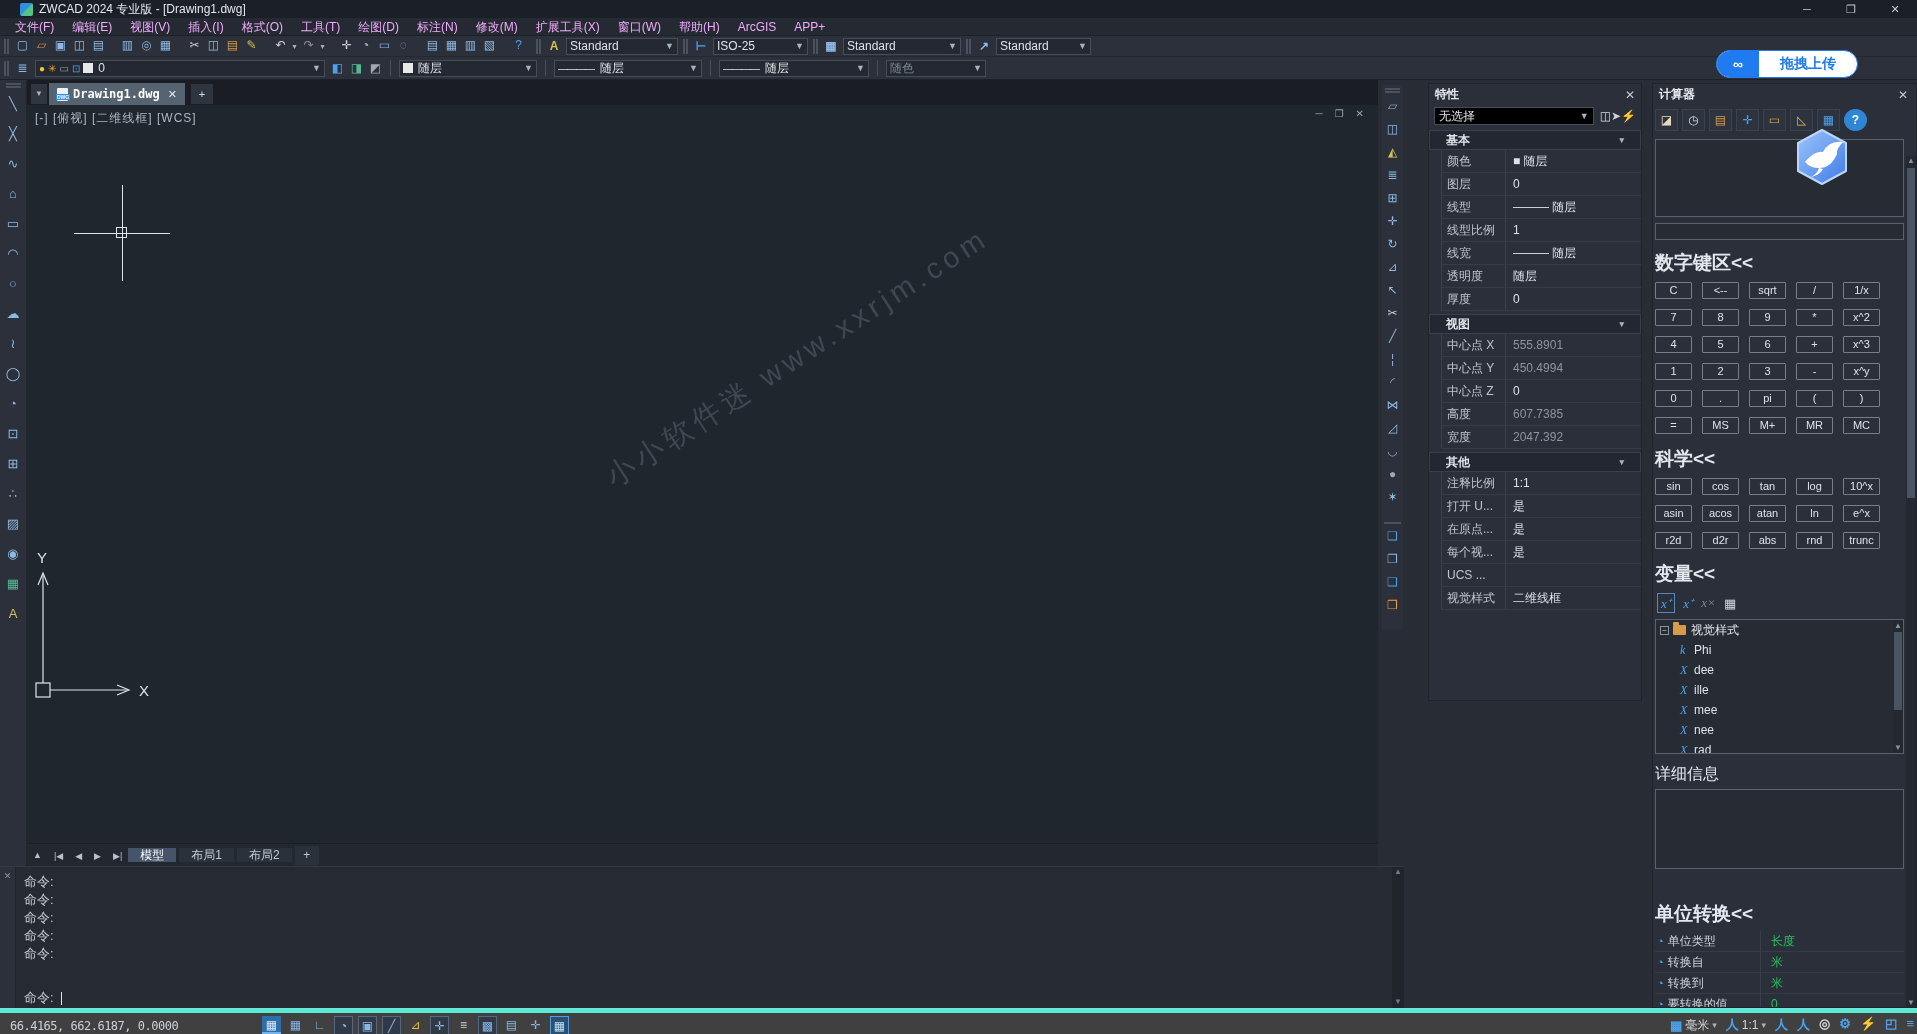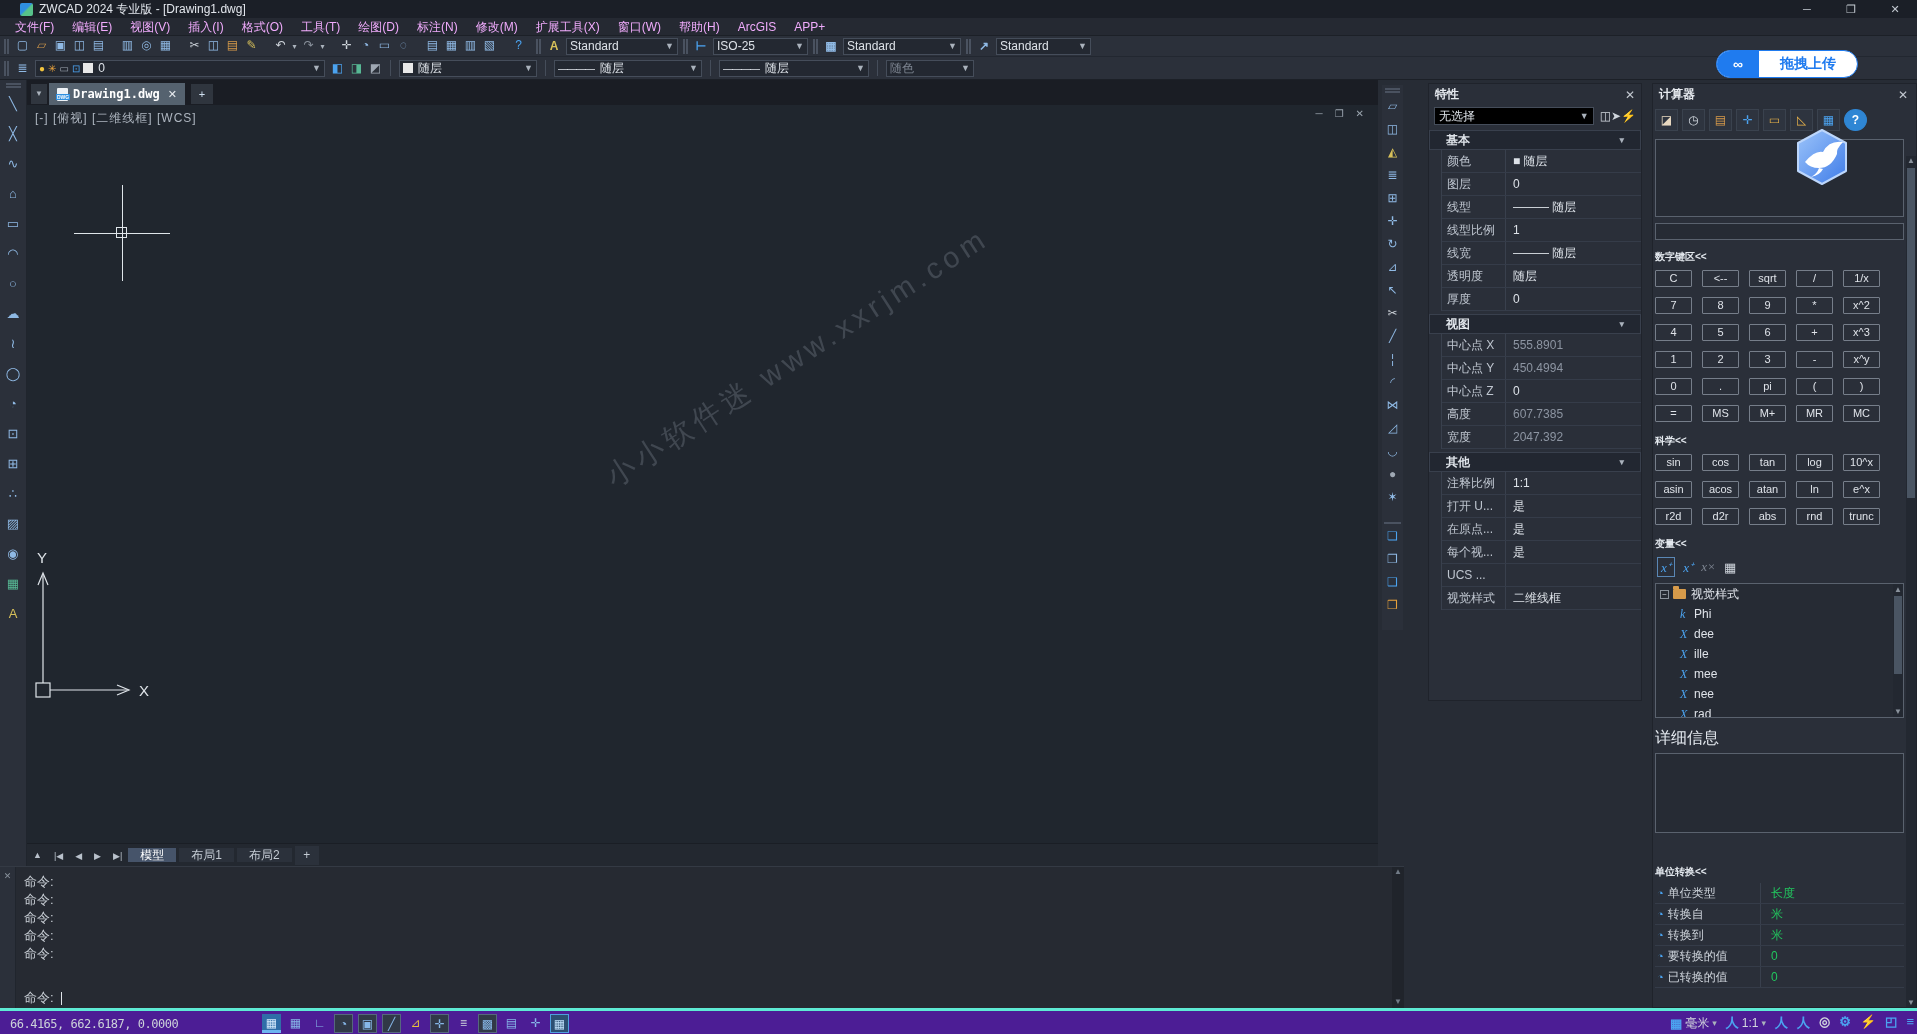--- a/index.html
+++ b/index.html
@@ -67,21 +67,21 @@
   
   .cmd{position:absolute;left:0;top:866px;width:1404px;height:142px;background:#262a32;border-top:1px solid #343a44;}
   .cmd-strip{position:absolute;left:0;top:0;width:16px;height:100%;background:#2b303a;border-right:1px solid #20252d;}
   .cmd-strip .x{display:block;text-align:center;color:#8a929c;font-size:9px;margin-top:4px;}
   .cmd-line{position:absolute;left:24px;color:#c6ccd3;font-size:13px;white-space:pre;}
   .caret{display:inline-block;width:1px;height:13px;background:#dfe4e9;vertical-align:middle;margin-left:7px;}
   .cmd-scroll{position:absolute;right:0;top:0;width:12px;height:100%;background:#20242b;color:#707a86;font-size:8px;text-align:center;}
   .cmd-scroll .dn{position:absolute;bottom:2px;left:0;right:0;}
 
   
-  .statusbar{position:absolute;left:0;top:1008px;width:100%;height:26px;background:#4c1d95;border-top:3px solid #5eead4;}
+  .statusbar{position:absolute;left:0;top:1008px;width:100%;height:26px;background:#404040;border-top:5px solid #5eead4;}
   .coords{position:absolute;left:10px;top:6px;color:#ccd2d9;font-size:12px;font-family:"DejaVu Sans Mono",monospace;letter-spacing:-0.5px;}
   .st-icons{position:absolute;left:262px;top:3px;display:flex;gap:5px;}
   .sti{width:19px;height:19px;line-height:18px;text-align:center;font-size:12px;color:#86b7e8;}
   .sti.boxed{border:1px solid #56677e;background:#313947;}
   .sti.active{background:#2f6ea8;color:#d5eafc;box-shadow:inset 0 -3px 0 #6db4f0;}
   .sti.bright{border:1px solid #4f9fe0;background:#2c4f72;color:#bfe0fa;}
   .st-right{position:absolute;right:3px;top:3px;display:flex;align-items:center;gap:9px;}
   .st-group{display:flex;align-items:center;gap:3px;color:#d3d8de;}
   .st-ico{color:#4ba3f0;font-size:13px;font-weight:bold;}
   .st-arrow{font-size:9px;color:#aab2bc;}
@@ -105,21 +105,21 @@
 
   
   .calc{position:absolute;left:1652px;top:83px;width:265px;height:925px;overflow:hidden;}
   .c-inner{position:absolute;left:0;top:0;width:253px;}
   .c-toolbar{display:flex;gap:4px;padding:4px 2px;}
   .cti{width:23px;height:22px;border:1px solid #3a424e;background:#2e343f;text-align:center;line-height:21px;font-size:12px;}
   .cti.help{border-radius:50%;background:#2f86d4;color:#fff;border-color:#2f86d4;font-weight:bold;}
   .c-box{border:1px solid #5a626e;background:#262b34;margin:0 2px;}
   .c-history{height:78px;margin-top:4px;}
   .c-input{height:17px;margin-top:6px;}
-  .c-label{font-weight:bold;color:#e3e8ee;font-size:10px;margin:10px 2px 4px;}
+  .c-label{font-weight:bold;color:#e3e8ee;font-size:19px;margin:10px 2px 4px;}
   .c-grid{display:grid;grid-template-columns:repeat(5,37px);gap:10px 10px;padding:2px;}
   .c-btn{height:17px;border:1px solid #767e8a;color:#dfe3e9;font-size:11px;text-align:center;line-height:15px;border-radius:1px;}
   .v-toolbar{display:flex;gap:8px;align-items:center;padding:2px 4px;margin-bottom:4px;}
   .vti{font-family:"Liberation Serif",serif;font-style:italic;color:#4ba3f0;font-size:13px;}
   .vti.boxed{border:1px solid #5a87b5;padding:0 3px;}
   .vti.grey{color:#7d8591;}
   .vti.grid{font-style:normal;font-family:"Liberation Sans",sans-serif;color:#cfd5dc;}
   .tree{height:135px;position:relative;overflow:hidden;}
   .tree-row{display:flex;align-items:center;height:20px;padding-left:4px;color:#dfe3e9;}
   .tree-row .minus{width:9px;height:9px;border:1px solid #8a929c;line-height:7px;text-align:center;font-size:8px;color:#cfd5dc;margin-right:4px;}
@@ -230,21 +230,21 @@
       <span>随层</span>
       <span class="arrow">▼</span>
     </span>
     <span class="combo-sep"></span>
     <span class="tb-combo" style="width:150px;">
       <span class="linetype-line">————</span>
       <span>随层</span>
       <span class="arrow">▼</span>
     </span>
     <span class="combo-sep"></span>
-    <span class="tb-combo greyed" style="width:88px;justify-content:center;">
+    <span class="tb-combo greyed" style="width:100px;justify-content:center;">
       <span>随色</span>
       <span class="arrow">▼</span>
     </span>
   </div>
 
   <div class="left-bar">
     <span class="vgrip"></span>
     <span style="display:contents;"><span class="sbi">╲</span><span class="sbi">╳</span><span class="sbi">∿</span><span class="sbi">⌂</span><span class="sbi">▭</span><span class="sbi">◠</span><span class="sbi">○</span><span class="sbi">☁</span><span class="sbi">≀</span><span class="sbi">◯</span><span class="sbi">◔</span><span class="sbi">⊡</span><span class="sbi">⊞</span><span class="sbi">∴</span><span class="sbi">▨</span><span class="sbi">◉</span><span class="sbi" style="color: rgb(87, 184, 148);">▦</span><span class="sbi" style="color: rgb(215, 192, 90);">A</span></span>
   </div>
 

